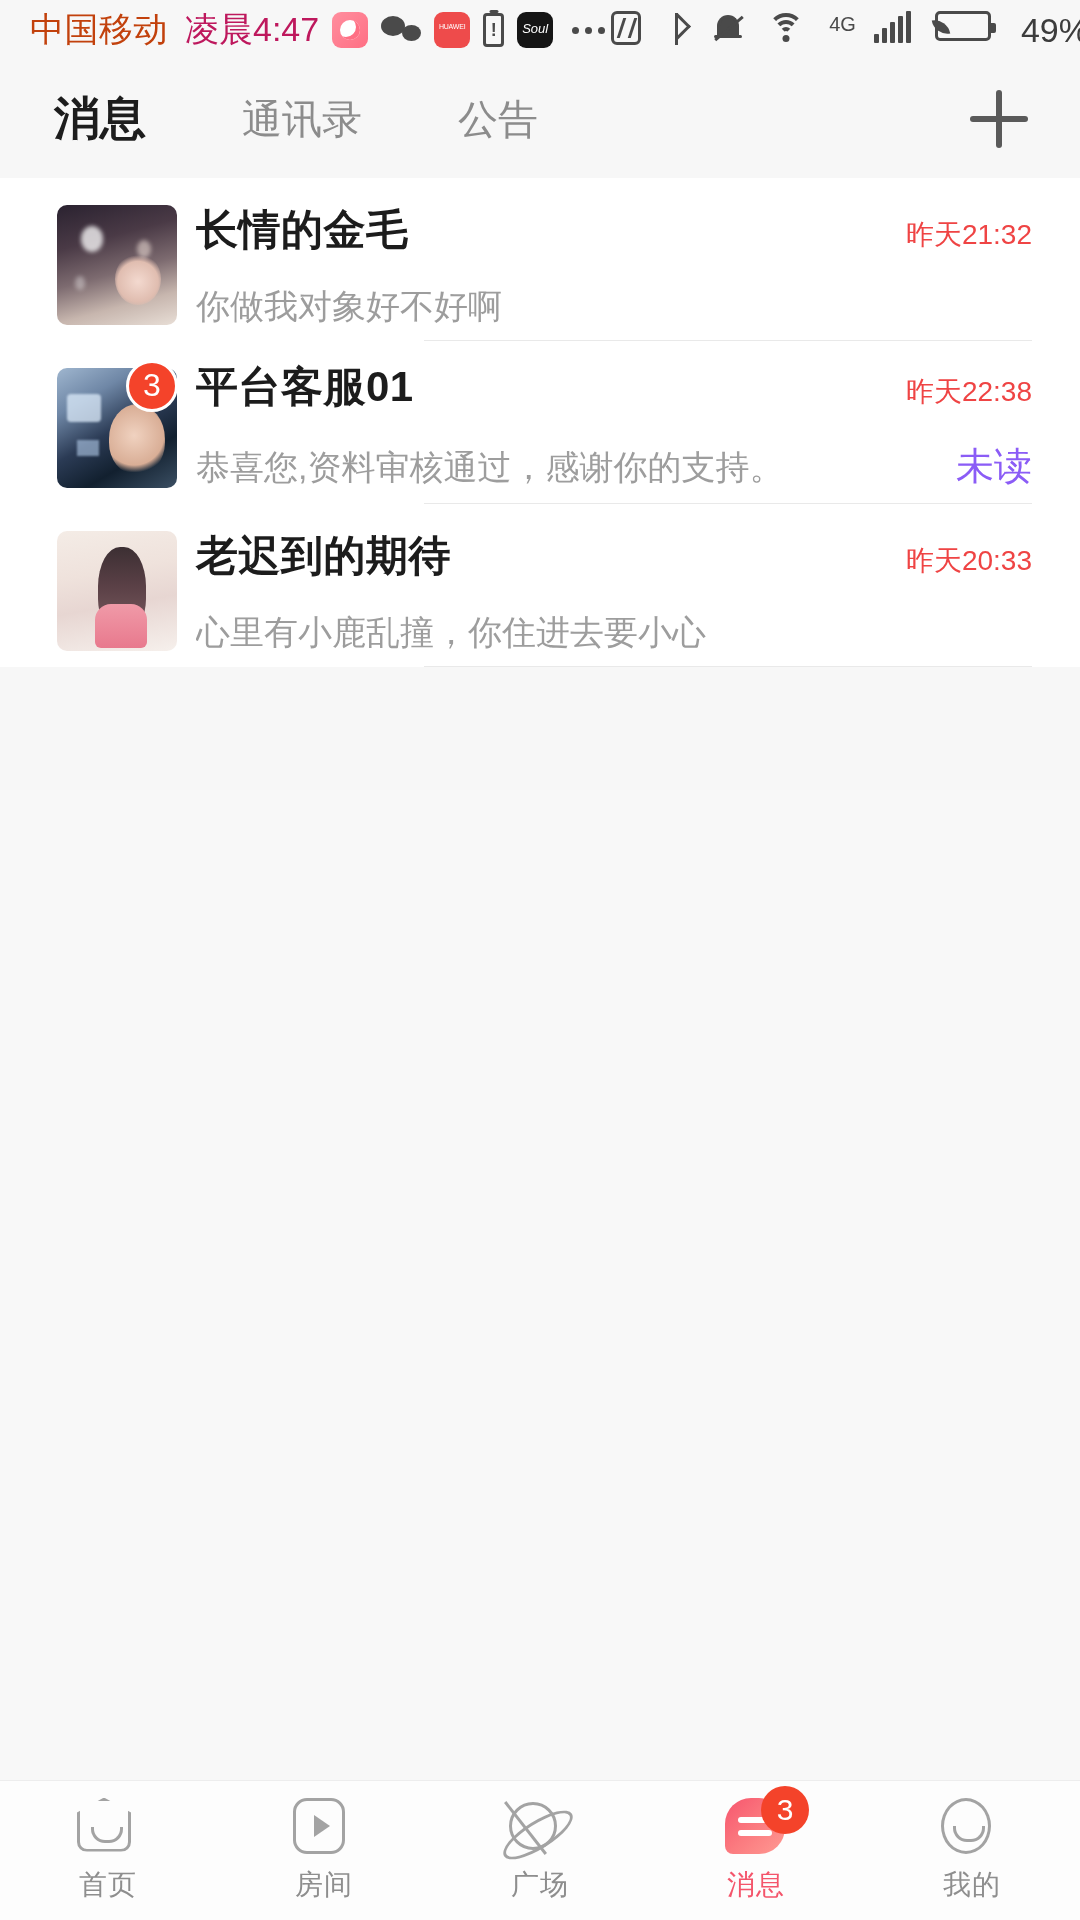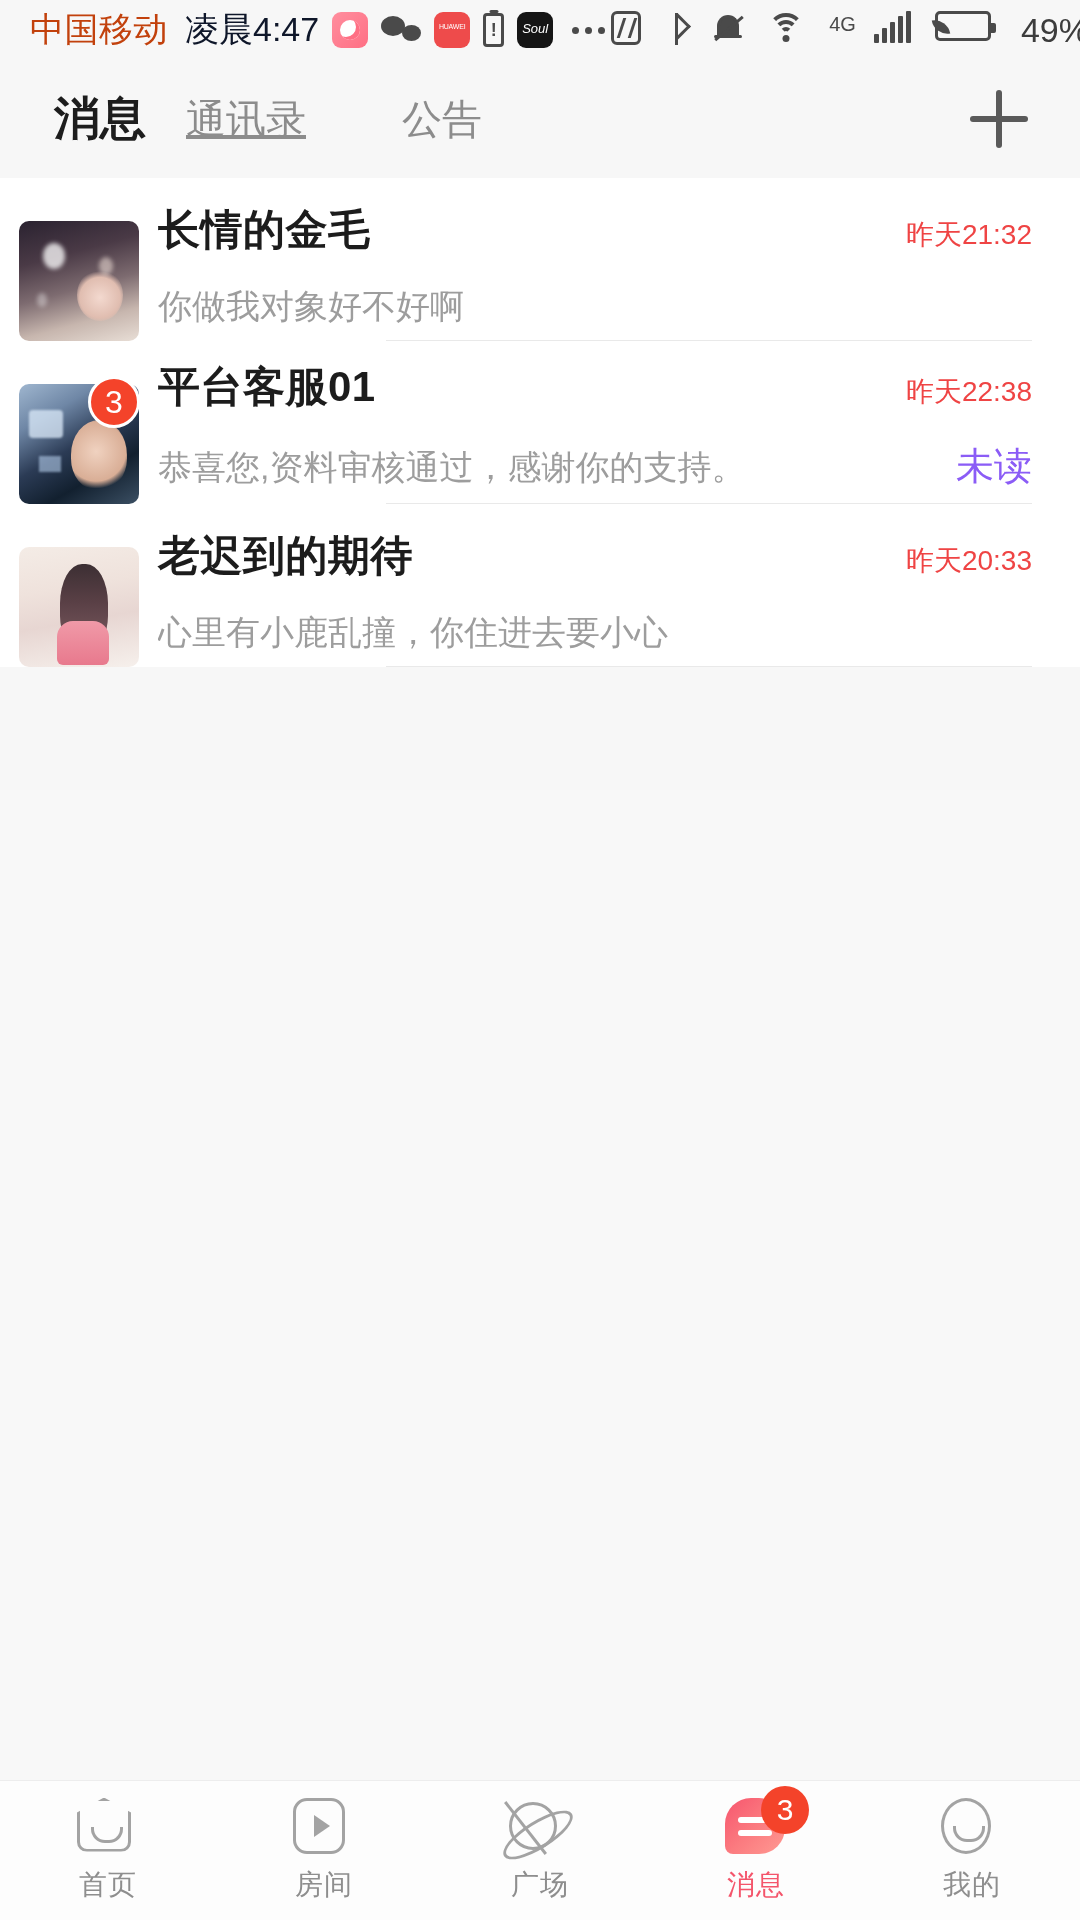--- a/index.html
+++ b/index.html
@@ -14,21 +14,21 @@
   
   .statusbar{
     position:absolute; top:0; left:0; width:1080px; height:60px;
     background:#f7f7f7;
     display:flex; align-items:center;
     padding:0 26px 0 30px;
     color:#4a4a4a;
   }
   .sb-left{ display:flex; align-items:center; gap:13px; flex:0 0 auto; }
   .sb-carrier{ font-size:34px; letter-spacing:.5px; color:#c2410c; white-space:nowrap;}
-  .sb-time{ font-size:34px; color:#0f172a; white-space:nowrap; margin-left:4px;}
+  .sb-time{ font-size:34px; color:#be185d; white-space:nowrap; margin-left:4px;}
   .sb-spacer{ flex:1 1 auto; }
   .sb-right{ display:flex; align-items:flex-start; gap:24px; flex:0 0 auto; }
 
   .appicon{ width:36px; height:36px; border-radius:9px; display:block; flex:0 0 auto;}
   .ic-soul-app{ background:linear-gradient(135deg,#ff8e9e,#ff6f84); position:relative;}
   .ic-soul-app::after{
     content:""; position:absolute; left:8px; top:8px; width:20px; height:20px;
     border-radius:50%; background:#fff;
     box-shadow:inset -4px -3px 0 0 #ff6f84;
   }
@@ -141,40 +141,40 @@
     position:absolute; top:60px; left:0; width:1080px; height:118px;
     background:#f7f7f7;
     display:flex; align-items:center;
   }
   .tab{
     font-size:40px; color:#8c8c8c; white-space:nowrap;
     padding:10px 0;
   }
   .tab.active{ font-size:46px; color:#1d1d1d; font-weight:bold; }
   .tab-1{ margin-left:54px; }
-  .tab-2{ margin-left:40px;text-decoration:underline; }
+  .tab-2{ margin-left:96px; }
   .tab-3{ margin-left:96px; }
   .plus-btn{
     position:absolute; right:46px; top:50%; transform:translateY(-50%);
     width:70px; height:70px;
   }
   .plus-btn::before,.plus-btn::after{
     content:""; position:absolute; background:#5a5a5a; border-radius:3px;
   }
   .plus-btn::before{ left:50%; top:6px; margin-left:-3px; width:6px; height:58px;}
   .plus-btn::after{ top:50%; left:6px; margin-top:-3px; height:6px; width:58px;}
 
   
   .list{
     position:absolute; top:178px; left:0; width:1080px;
     background:#ffffff;
   }
   .row{
-    position:relative; display:flex; align-items:flex-end;
-    height:163px; padding:0; background:#fff;
+    position:relative; display:flex; align-items:center;
+    height:163px; padding:0; background:#fff;margin-left:38px;
   }
   .avatar-wrap{
     position:relative; width:158px; flex:0 0 158px;
     display:flex; justify-content:center; align-items:center;
     padding-top:10px;
   }
   .avatar{
     width:120px; height:120px; border-radius:10px; overflow:hidden;
     position:relative; background:#ddd;
   }

